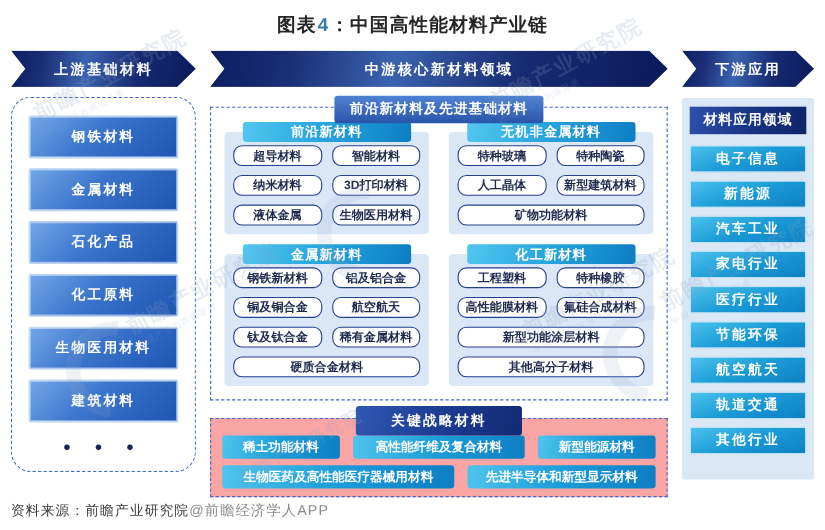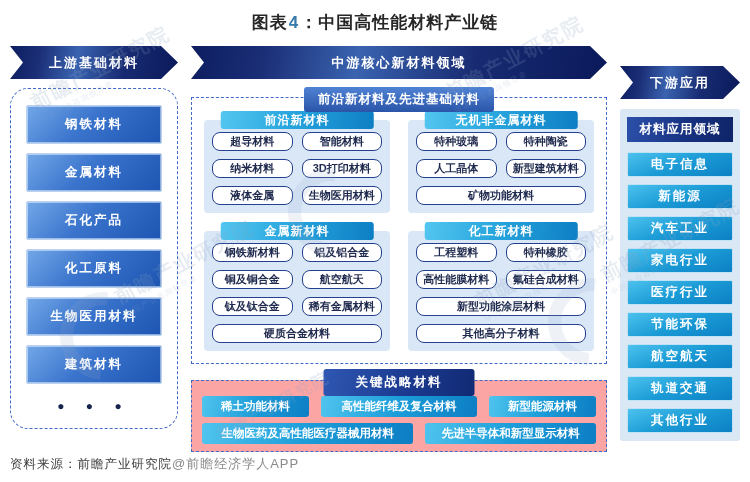--- a/index.html
+++ b/index.html
@@ -9,21 +9,21 @@
   }
   
   .title-row { position:absolute; top:11px; left:0; width:100%; text-align:center;
     font-size:17px; font-weight:bold; color:#262626; letter-spacing:1px; }
   .title-num { color:#3679ab; padding:0 1px; }
 
   
   .cols { position:absolute; top:46px; left:10px; width:730px; height:396px; display:flex; gap:13px; }
   .col-left  { width:168px; flex:0 0 168px; display:flex; flex-direction:column; }
   .col-mid   { flex:1; min-width:0; display:flex; flex-direction:column; }
-  .col-right { width:120px; flex:0 0 120px; display:flex; flex-direction:column;margin-top:20px; }
+  .col-right { width:120px; flex:0 0 120px; display:flex; flex-direction:column; }
 
   
   .banner {
     height:33px; flex:0 0 33px; display:flex; align-items:center; justify-content:center;
     color:#fff; font-weight:bold; font-size:13px; letter-spacing:2px;
     background:linear-gradient(100deg,#0d1d60 0%,#1b2f77 18%,#3a63b0 40%,#182b72 68%,#0a195a 100%);
     clip-path:polygon(0 0, calc(100% - 17px) 0, 100% 50%, calc(100% - 17px) 100%, 0 100%, 13px 50%);
   }
 
   .dashed { border:1.6px dashed #4169c8; }

